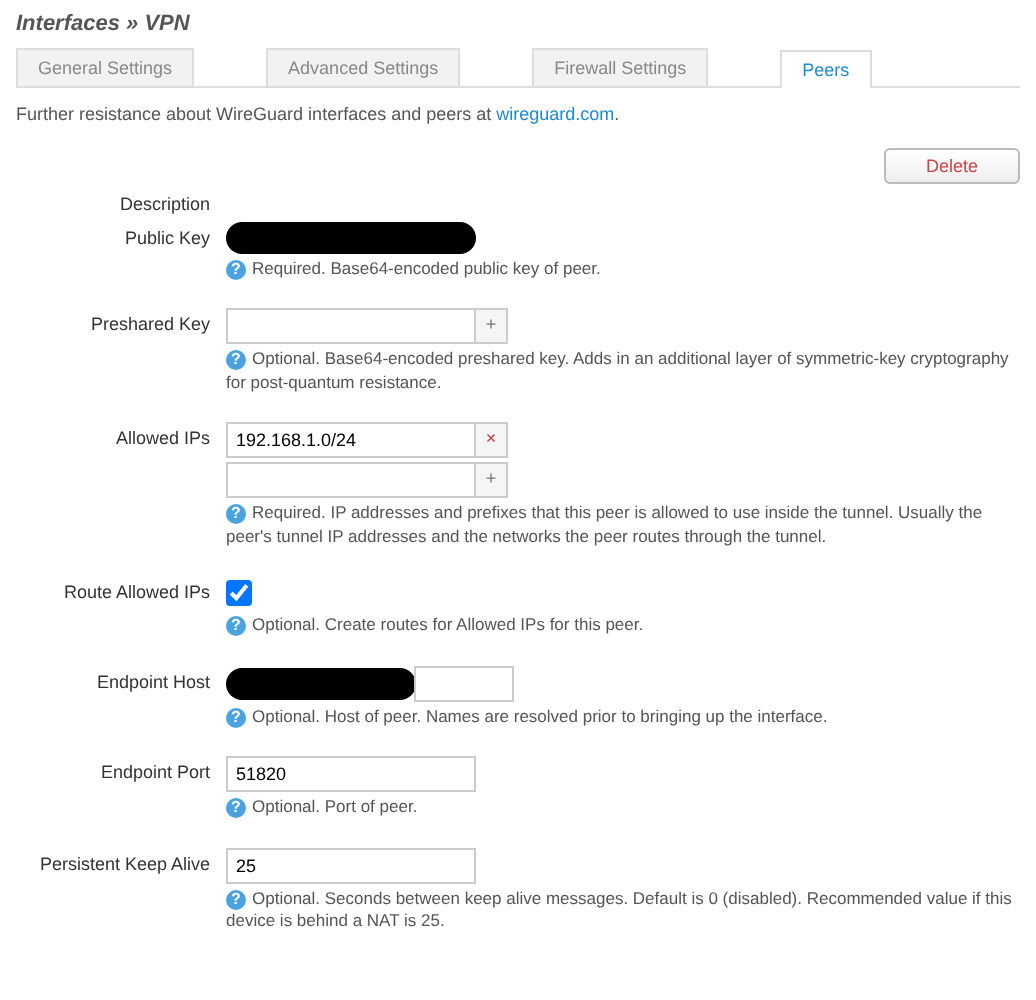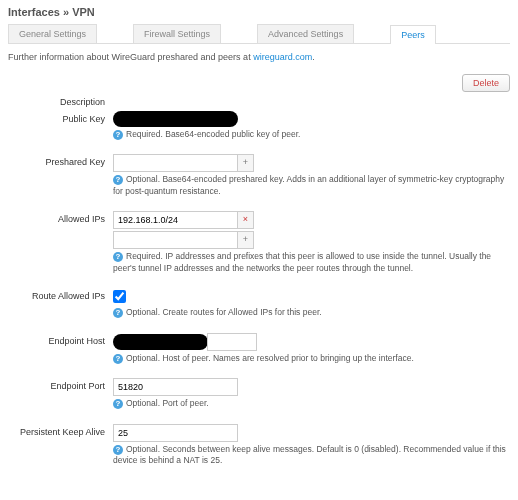--- a/index.html
+++ b/index.html
@@ -1,51 +1,51 @@
 <!DOCTYPE html>
 <html><head>
 <meta charset="utf-8">
 <style>
 * { box-sizing: border-box; margin: 0; padding: 0; }
 body { font-family: Arial, Helvetica, sans-serif; font-size: 9px; color: #333; background: #fff; padding: 6px 8px; width: 518px; }
-.breadcrumb { font-weight: bold; font-size: 11px; color: #555; margin-bottom: 6px; }
+.breadcrumb { font-weight: bold; font-size: 11px; color: #555; margin-bottom: 6px; font-style: italic; }
 .tabs { display: flex; border-bottom: 1px solid #ddd; margin-bottom: 8px; gap: 37px; }
 .tab { padding: 4px 10px; background: #f2f2f2; border: 1px solid #ddd; border-bottom: none; color: #888; font-size: 9px; cursor: pointer; margin-right: -1px; }
 .tab.active { color: #1b8ad6; background: #fff; position: relative; top: 1px; }
 .intro { font-size: 9px; color: #555; margin-bottom: 12px; }
 .intro a { color: #1b8ad6; text-decoration: none; }
 .delete-row { display: flex; justify-content: flex-end; margin-bottom: 2px; }
-.btn { padding: 3px 10px; font-size: 9px; border: 1px solid #bbb; border-radius: 3px; background: linear-gradient(#fff,#eee); cursor: pointer; }
+.btn { padding: 3px 20px; font-size: 9px; border: 1px solid #bbb; border-radius: 3px; background: linear-gradient(#fff,#eee); cursor: pointer; }
 .btn.red-txt { color: #c44; }
 .row { display: flex; margin-bottom: 4px; }
 .label { width: 105px; text-align: right; padding: 3px 8px 0 0; color: #333; font-size: 9px; }
 .field { flex: 1; }
 input[type=text] { font-size: 9px; padding: 2px 4px; border: 1px solid #ccc; width: 125px; height: 18px; }
 .help { color: #555; font-size: 8.5px; margin: 2px 0 10px 0; line-height: 1.35; }
 .help-icon { display: inline-block; width: 10px; height: 10px; border-radius: 50%; background: #4aa3df; color: #fff; text-align: center; font-size: 8px; line-height: 10px; margin-right: 3px; font-weight: bold; }
 .redacted { display: inline-block; background: #000; border-radius: 8px; height: 16px; width: 125px; vertical-align: middle; }
 .tag-input { display: flex; }
 .tag-btn { width: 16px; height: 18px; border: 1px solid #ccc; border-left: none; background: #f5f5f5; font-size: 9px; line-height: 14px; text-align: center; cursor: pointer; color: #777; }
 .tag-btn.x { color: #c33; }
 .checkbox { margin-top: 2px; }
 </style>
 </head>
 <body>
 
 <div class="breadcrumb">Interfaces » VPN</div>
 
 <div class="tabs">
   <div class="tab">General Settings</div>
+  <div class="tab">Advanced Settings</div>
   <div class="tab">Firewall Settings</div>
-  <div class="tab">Advanced Settings</div>
   <div class="tab active">Peers</div>
 </div>
 
 <div class="intro">
-  <span>Further information about WireGuard preshared and peers at </span><a href="#">wireguard.com</a><span>.</span>
+  <span>Further resistance about WireGuard interfaces and peers at </span><a href="#">wireguard.com</a><span>.</span>
 </div>
 
 <div class="delete-row">
   <button class="btn red-txt">Delete</button>
 </div>
 
 <div class="row">
   <div class="label">Description</div>
 </div>
 

